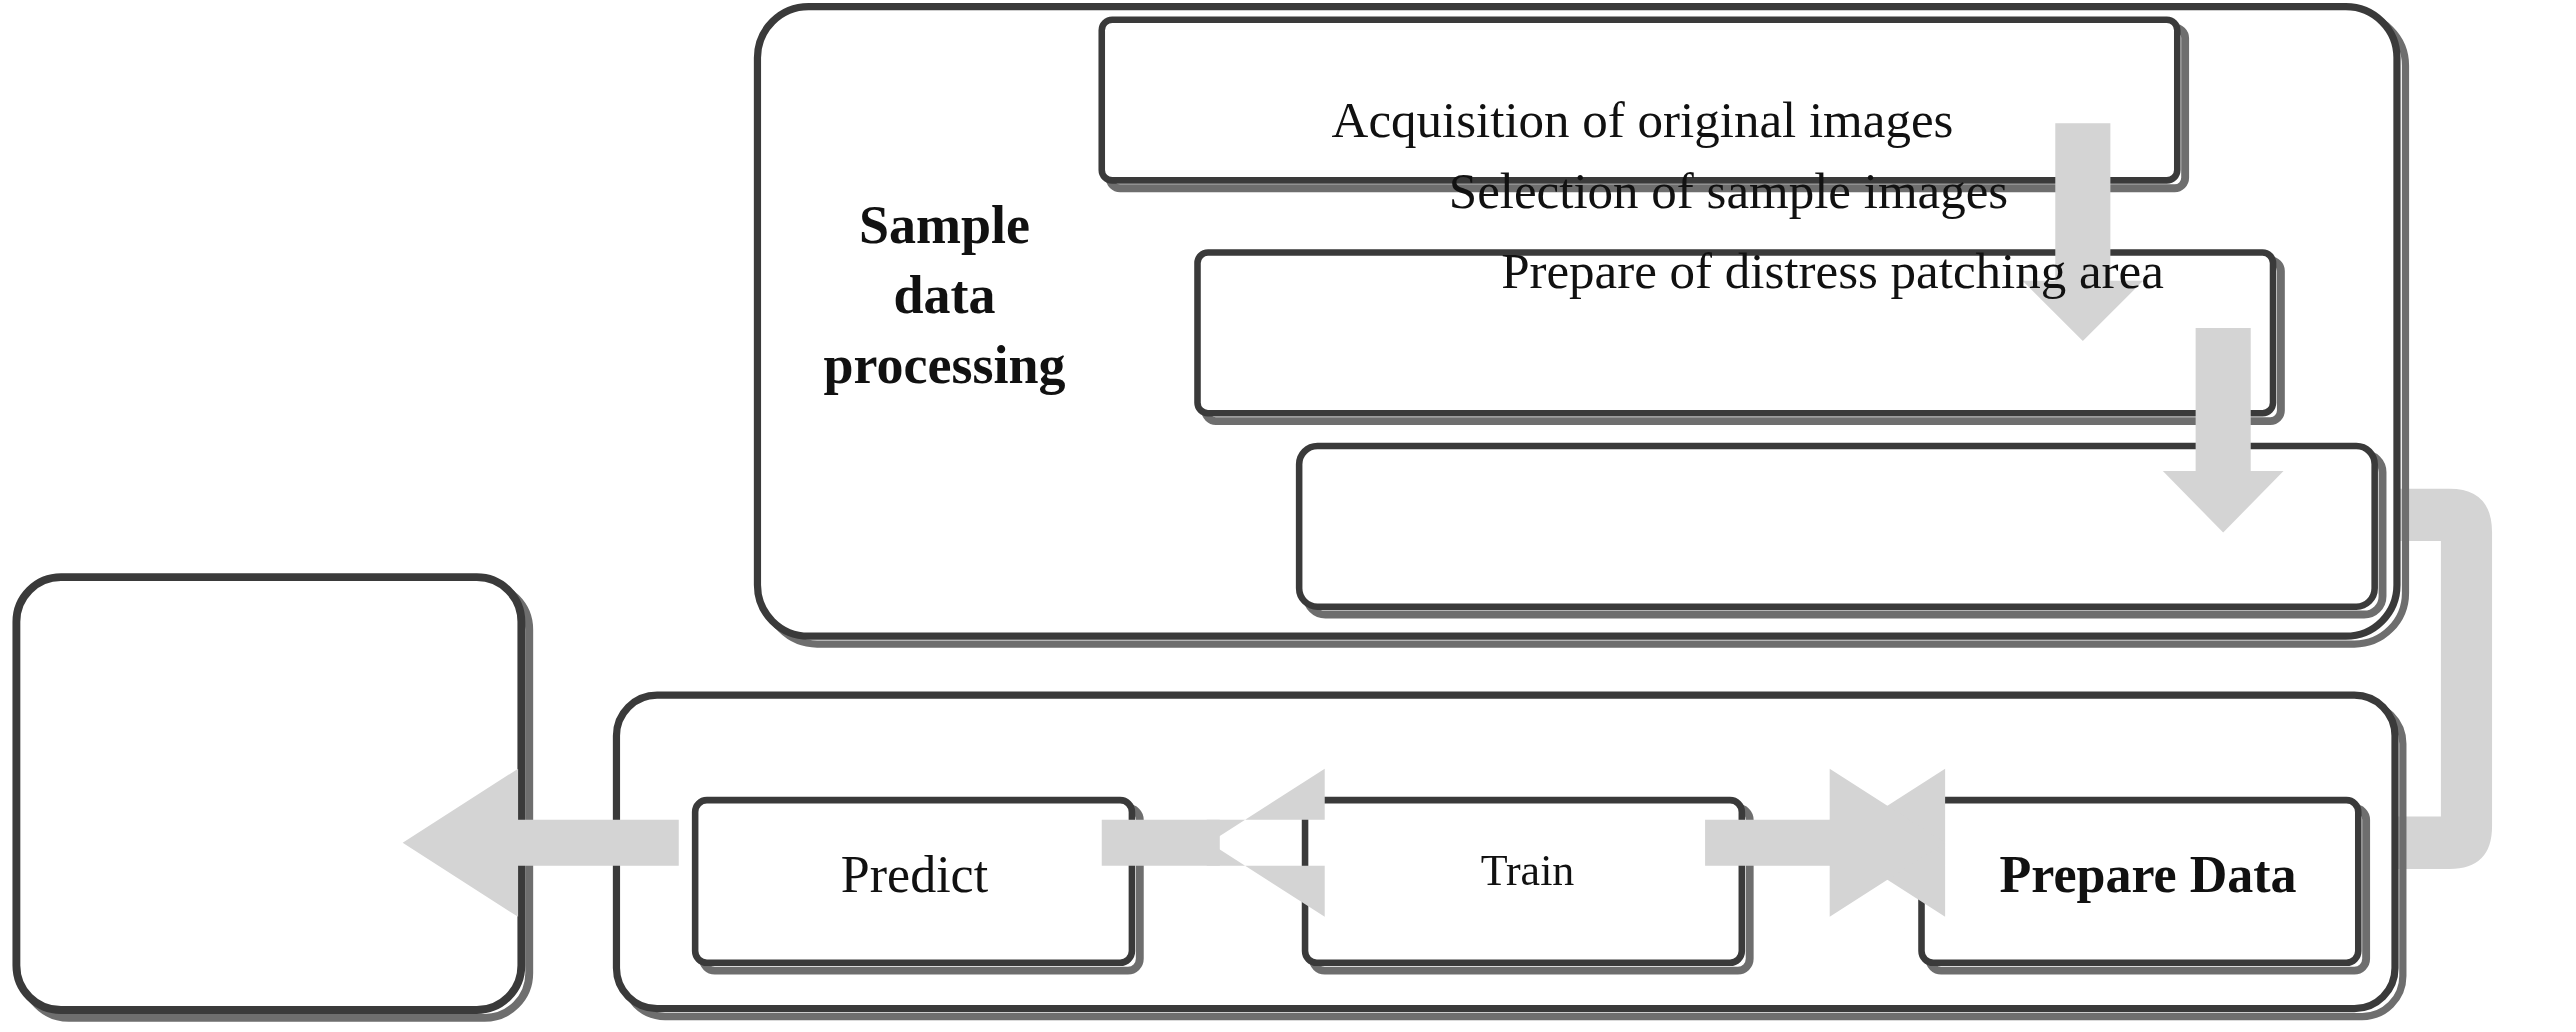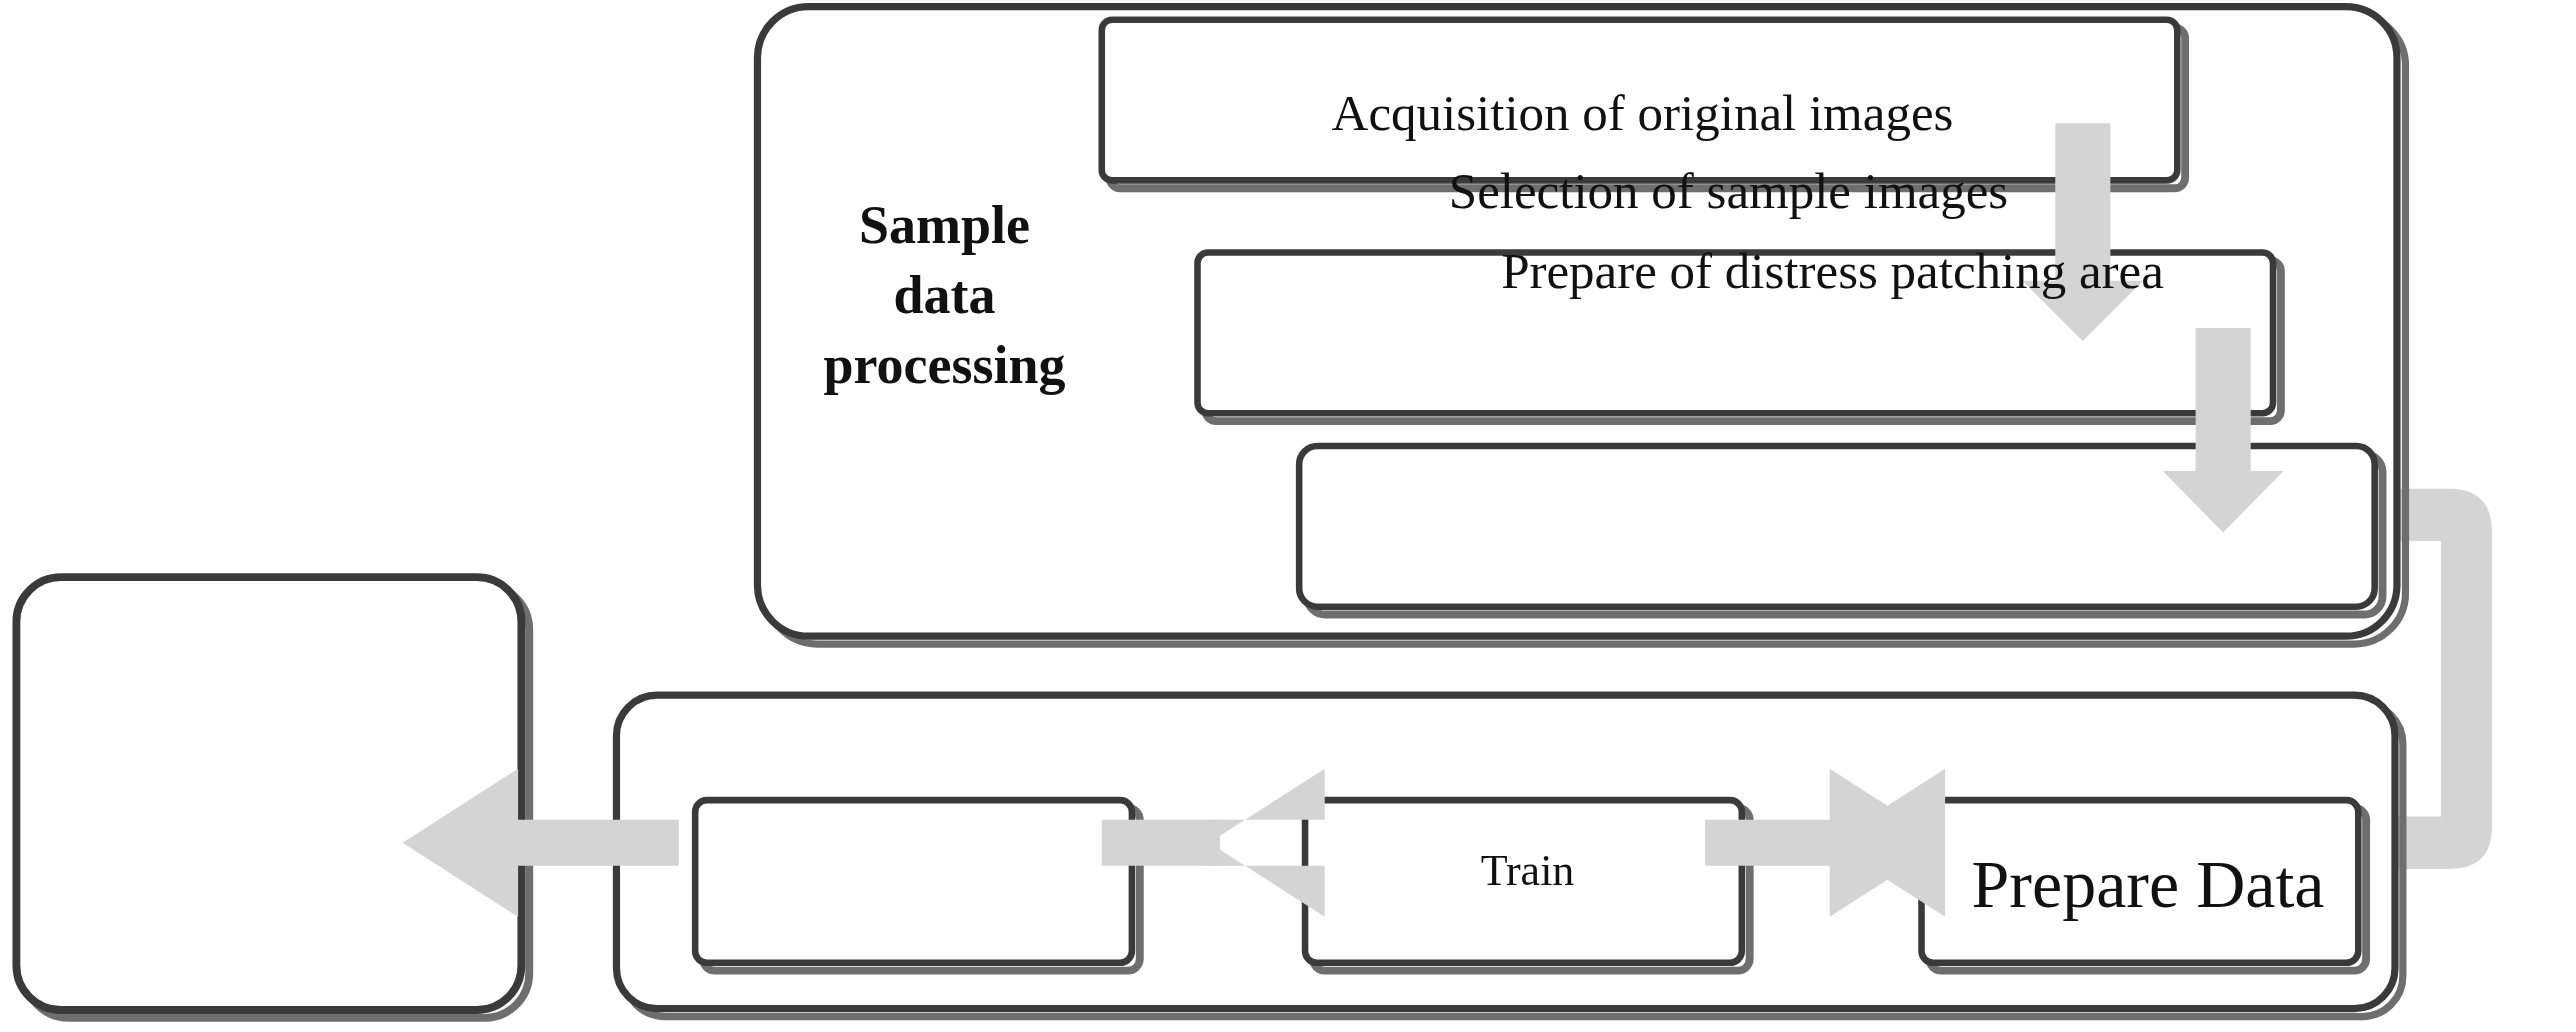--- a/index.html
+++ b/index.html
@@ -36,30 +36,30 @@
 
   
   #label-evaluate {
     left: 16.4px; top: 646px; width: 505px;
     font-size: 60px; font-weight: bold; line-height: 1.28;
   }
   #label-sample-data-processing {
     left: 807px; top: 190px; width: 275px;
     font-size: 54px; font-weight: bold; line-height: 1.30; text-align: center;
   }
-  #label-acquisition { left: 1108px; top: 85px; width: 1069px; font-size: 51px; }
+  #label-acquisition { left: 1108px; top: 92px; width: 1069px; font-size: 51px; }
   #label-selection   { left: 1194px; top: 163px; width: 1069px; font-size: 51px; }
   #label-labeling    { left: 1298px; top: 243px; width: 1069px; font-size: 51px; }
   #label-unet {
     left: 669px; top: 725px; width: 1679px;
     font-size: 51px; font-weight: bold; text-align: left;
   }
   #label-predict     { left: 698px; top: 846px; width: 433px; font-size: 52px; }
   #label-train       { left: 1308px; top: 846px; width: 439px; font-size: 44px; }
-  #label-prepare     { left: 1925px; top: 846px; width: 446px; font-size: 68px; }
+  #label-prepare     { left: 1925px; top: 846px; width: 446px; font-size: 52px; font-weight: bold; }
 </style>
 </head>
 <body>
 
 <div id="canvas">
 
   <svg id="flow" viewBox="0 0 3928 1575" xmlns="http://www.w3.org/2000/svg">
 
     <g>
       <path d="M 3528 745
@@ -174,19 +174,20 @@
 
   <div class="lbl bold wrap" id="label-sample-data-processing">Sample<br>data<br>processing</div>
 
   <div class="lbl" id="label-acquisition">Acquisition of original images</div>
 
   <div class="lbl" id="label-selection">Selection of sample images</div>
 
   <div class="lbl" id="label-labeling">Prepare of distress patching area</div>
 
 
+  <div class="lbl" id="label-predict">Predict</div>
 
   <div class="lbl" id="label-train">Train</div>
 
   <div class="lbl" id="label-prepare">Prepare Data</div>
 
 </div>
 
 
 </body></html>

